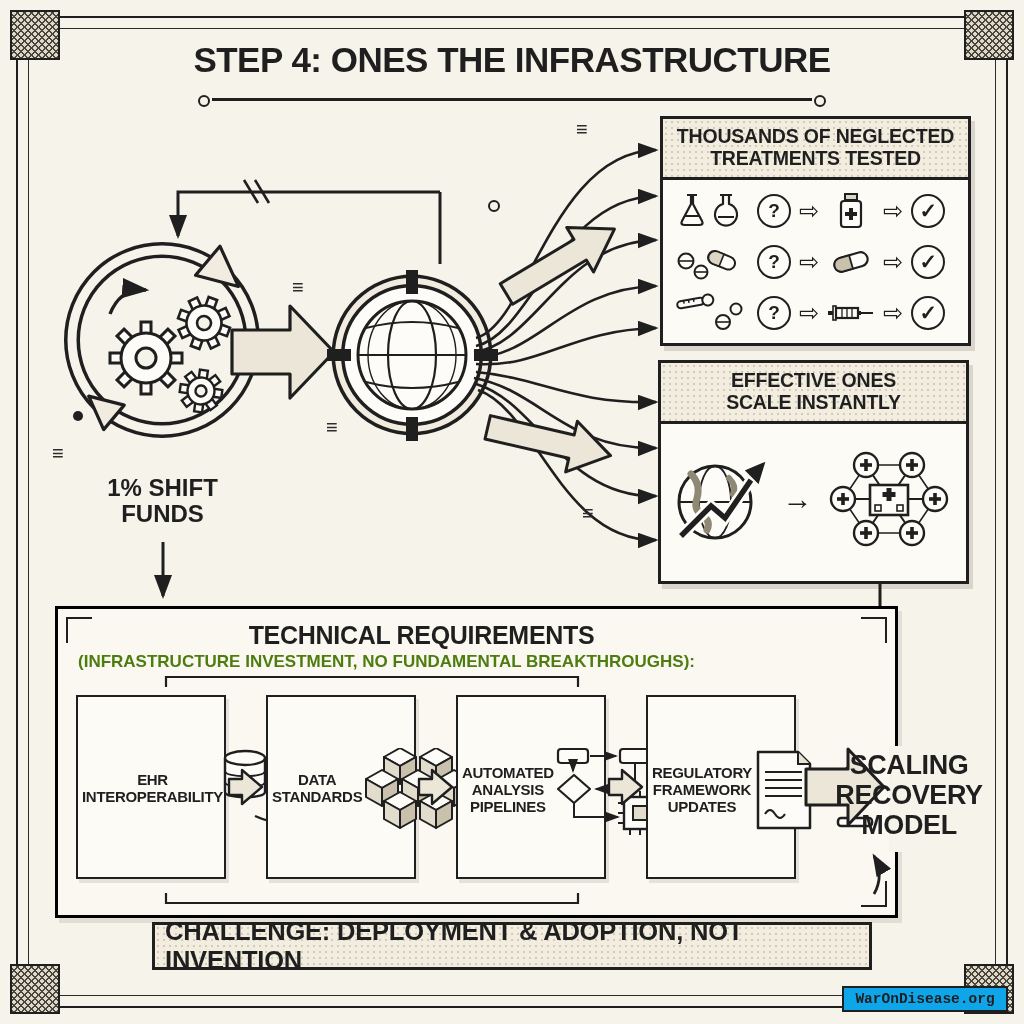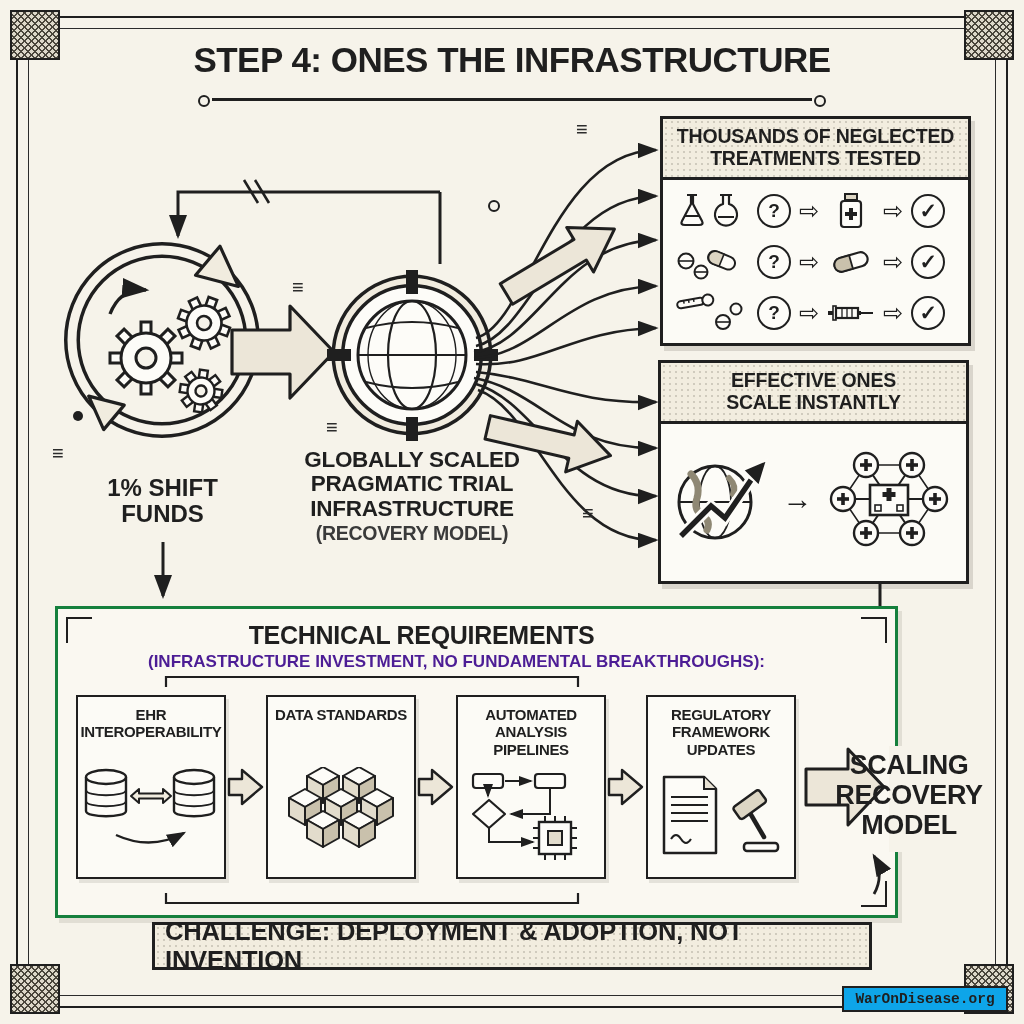--- a/index.html
+++ b/index.html
@@ -39,31 +39,31 @@
   .t-cand{width:74px;display:flex;align-items:center;}
   .t-res{width:48px;display:flex;align-items:center;justify-content:center;}
   .badge{width:30px;height:30px;border:2.6px solid #1f1f1f;border-radius:50%;background:#fdfcf8;
          display:flex;align-items:center;justify-content:center;font-weight:800;font-size:19px;flex:none;}
   .badge.c{font-size:21px;}
   .g-arrow{font-size:24px;line-height:1;flex:none;}
   .scale-content{display:flex;align-items:center;justify-content:center;gap:10px;height:150px;}
   .scale-arrow{font-size:30px;font-weight:700;}
 
   
-  .tech-box{position:absolute;left:55px;top:606px;width:843px;height:312px;border:3px solid #15803d;
+  .tech-box{position:absolute;left:55px;top:606px;width:843px;height:312px;border:3px solid #000000;
          background:#faf8f1;box-shadow:4px 5px 0 rgba(40,35,20,0.10);box-sizing:border-box;padding-left:20px;}
   .tech-title{margin-top:12px;text-align:center;font-size:25px;font-weight:800;padding-right:130px;letter-spacing:-0.3px;}
-  .tech-sub{text-align:right;font-size:17px;font-weight:600;color:#4c1d95;padding-right:130px;margin-top:2px;}
+  .tech-sub{text-align:left;font-size:17px;font-weight:600;color:#4d7c0f;padding-right:130px;margin-top:2px;}
   .tq{position:absolute;width:24px;height:24px;border-color:#1f1f1f;}
   .tq.tl{left:8px;top:8px;border-left:2.5px solid;border-top:2.5px solid;}
   .tq.tr{right:8px;top:8px;border-right:2.5px solid;border-top:2.5px solid;}
   .tq.br{right:8px;bottom:8px;border-right:2.5px solid;border-bottom:2.5px solid;}
   .ti-row{position:absolute;left:18px;top:86px;display:flex;align-items:center;}
   .titem{width:150px;height:184px;border:2.5px solid #1f1f1f;background:#fcfbf6;box-sizing:border-box;
-         box-shadow:3px 4px 0 rgba(40,35,20,0.10);display:flex;flex-direction:column;align-items:center;
+         box-shadow:3px 4px 0 rgba(40,35,20,0.10);display:flex;flex-direction:row;align-items:center;
          padding:9px 4px 4px;}
   .titem .tlabel{font-size:15px;font-weight:800;text-align:center;line-height:1.15;letter-spacing:-0.3px;min-height:38px;}
   .titem .ticon{flex:1;display:flex;align-items:center;justify-content:center;}
   .ti-arrow{margin:0 1px;flex:none;}
 
   .outcome{position:absolute;left:835px;top:750px;width:148px;text-align:center;
          font-size:27px;font-weight:800;line-height:1.12;letter-spacing:-0.4px;}
   .border-mask{position:absolute;left:889px;top:746px;width:18px;height:106px;background:#f6f3ea;}
 
   .banner{position:absolute;left:152px;top:922px;width:720px;height:48px;border:3px solid #1f1f1f;
@@ -181,26 +181,20 @@
     <rect x="81" y="149" width="12" height="24" fill="#1f1f1f"></rect>
     <rect x="2" y="81" width="24" height="12" fill="#1f1f1f"></rect>
     <rect x="149" y="81" width="24" height="12" fill="#1f1f1f"></rect>
     <circle cx="87" cy="87" r="54" fill="#fdfcf8" stroke="#1f1f1f" stroke-width="3"></circle>
     <ellipse cx="87" cy="87" rx="24" ry="54" fill="none" stroke="#1f1f1f" stroke-width="2.2"></ellipse>
     <ellipse cx="87" cy="87" rx="44" ry="54" fill="none" stroke="#1f1f1f" stroke-width="1.4"></ellipse>
     <path d="M33 87 H141" stroke="#1f1f1f" stroke-width="2.2"></path>
     <path d="M41 60 Q87 48 133 60 M41 114 Q87 126 133 114" fill="none" stroke="#1f1f1f" stroke-width="2"></path>
   </svg>
 
-  <div class="hub-label">
-    <div>GLOBALLY SCALED</div>
-    <div>PRAGMATIC TRIAL</div>
-    <div>INFRASTRUCTURE</div>
-    <div class="hub-sub">(RECOVERY MODEL)</div>
-  </div>
 
   <svg class="abs" style="left:458px;top:112px;" width="210" height="475" viewBox="0 0 210 475">
     <defs>
         <marker id="ah-fan" markerWidth="9" markerHeight="8" refX="7" refY="3" orient="auto">
       <path d="M0 0 L8 3 L0 6 Z" fill="#1f1f1f"></path>
         </marker>
       </defs>
     <g fill="none" stroke="#1f1f1f" stroke-width="2.6">
       <path d="M18 226 C70 212 95 40 198 38" marker-end="url(#ah-fan)"></path>
       <path d="M18 234 C74 222 100 86 198 84" marker-end="url(#ah-fan)"></path>

